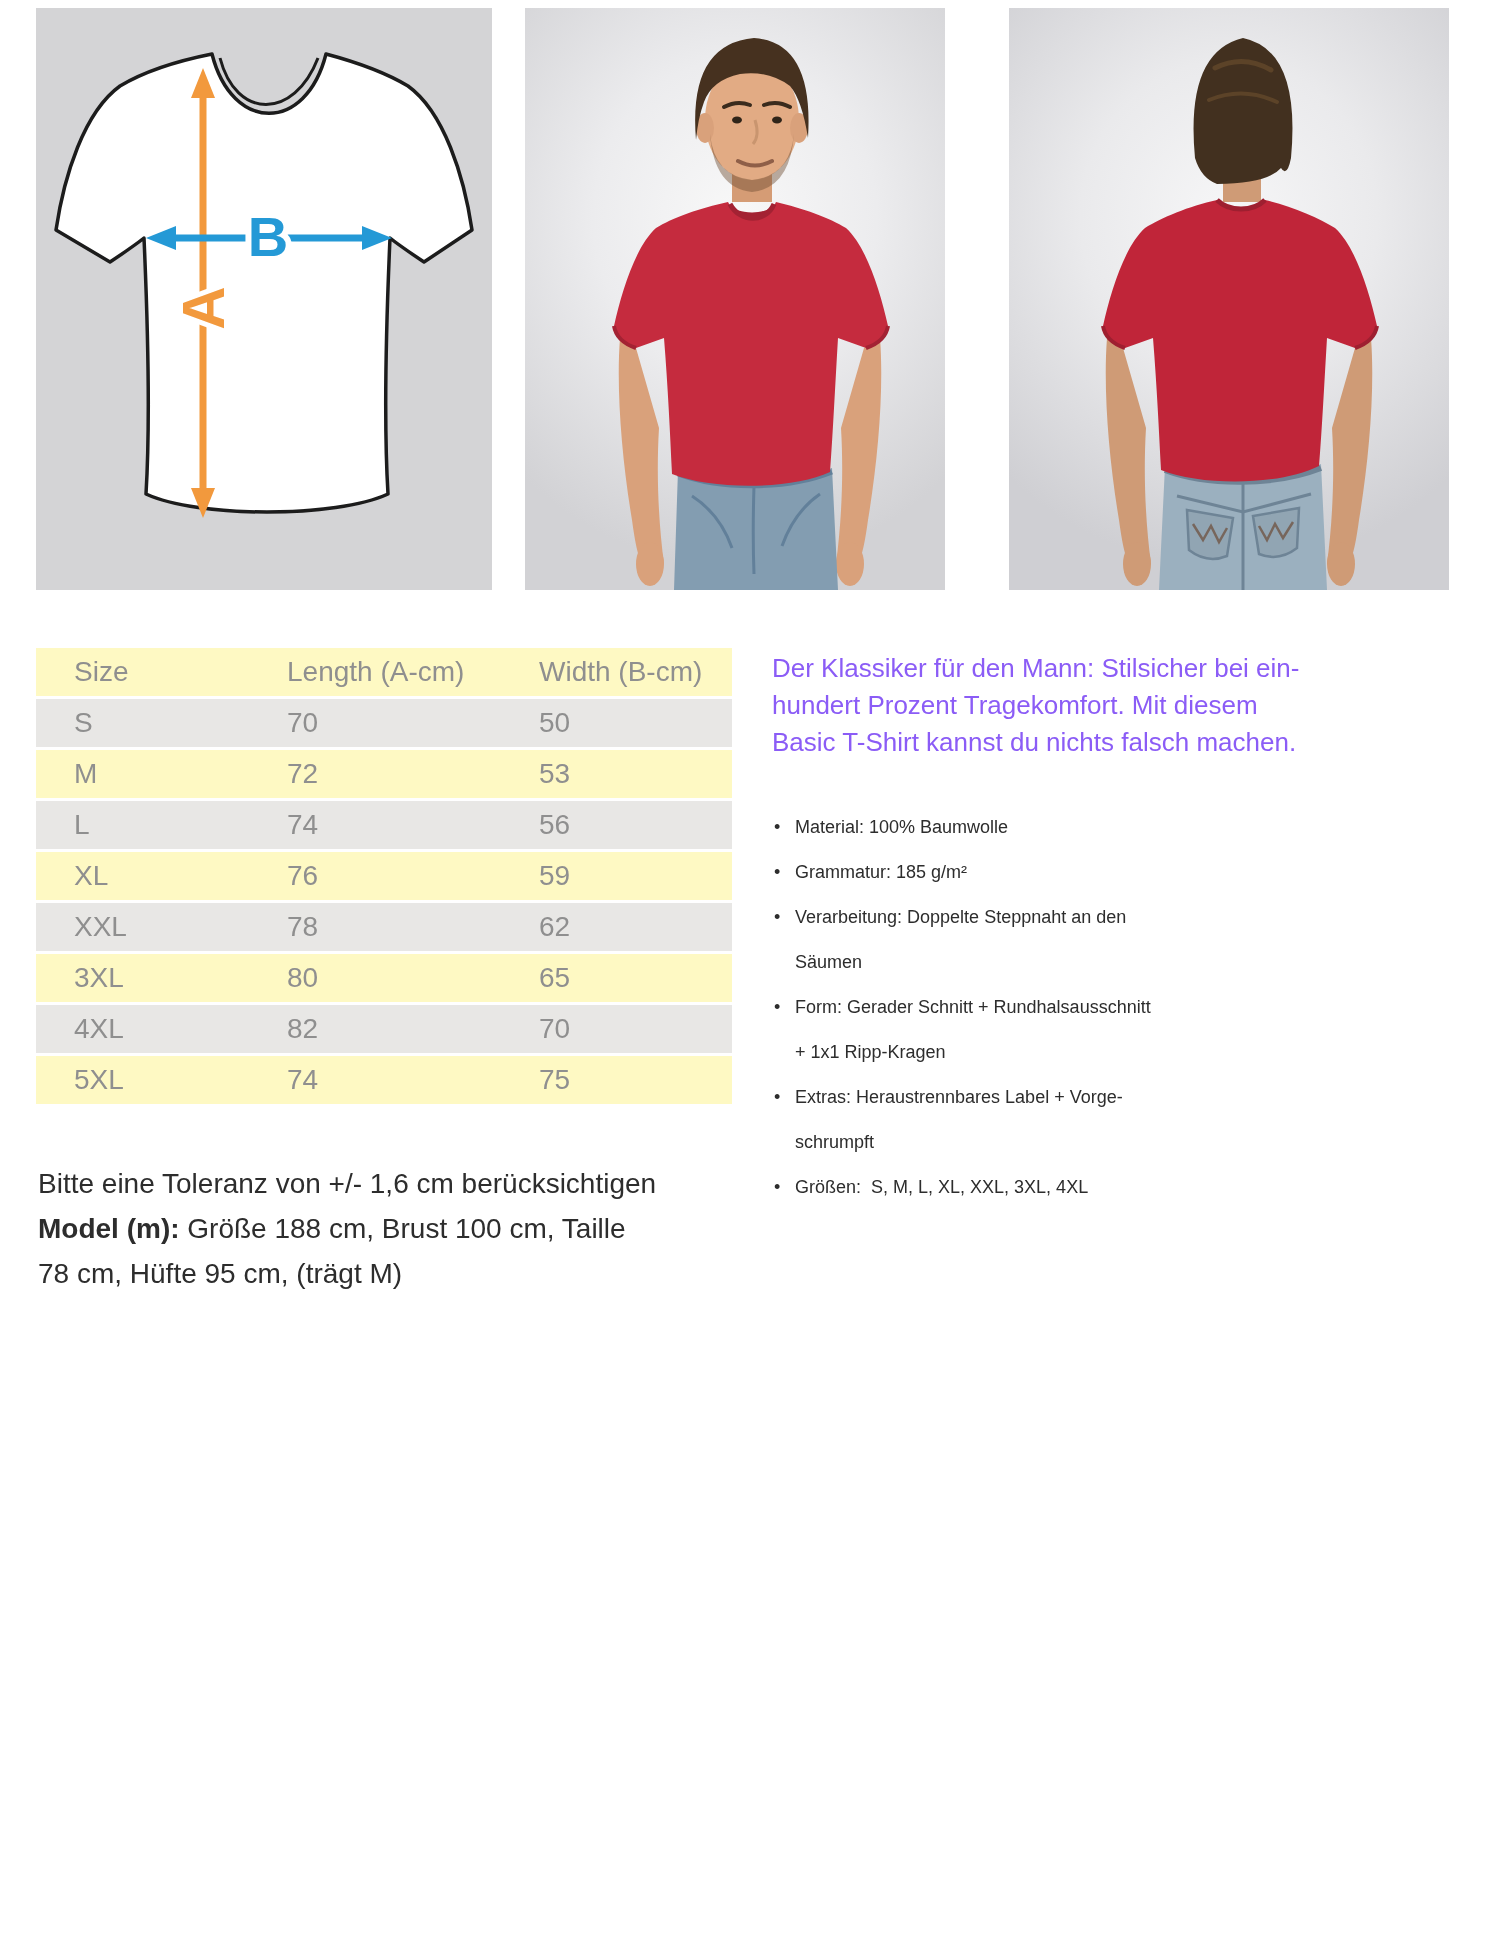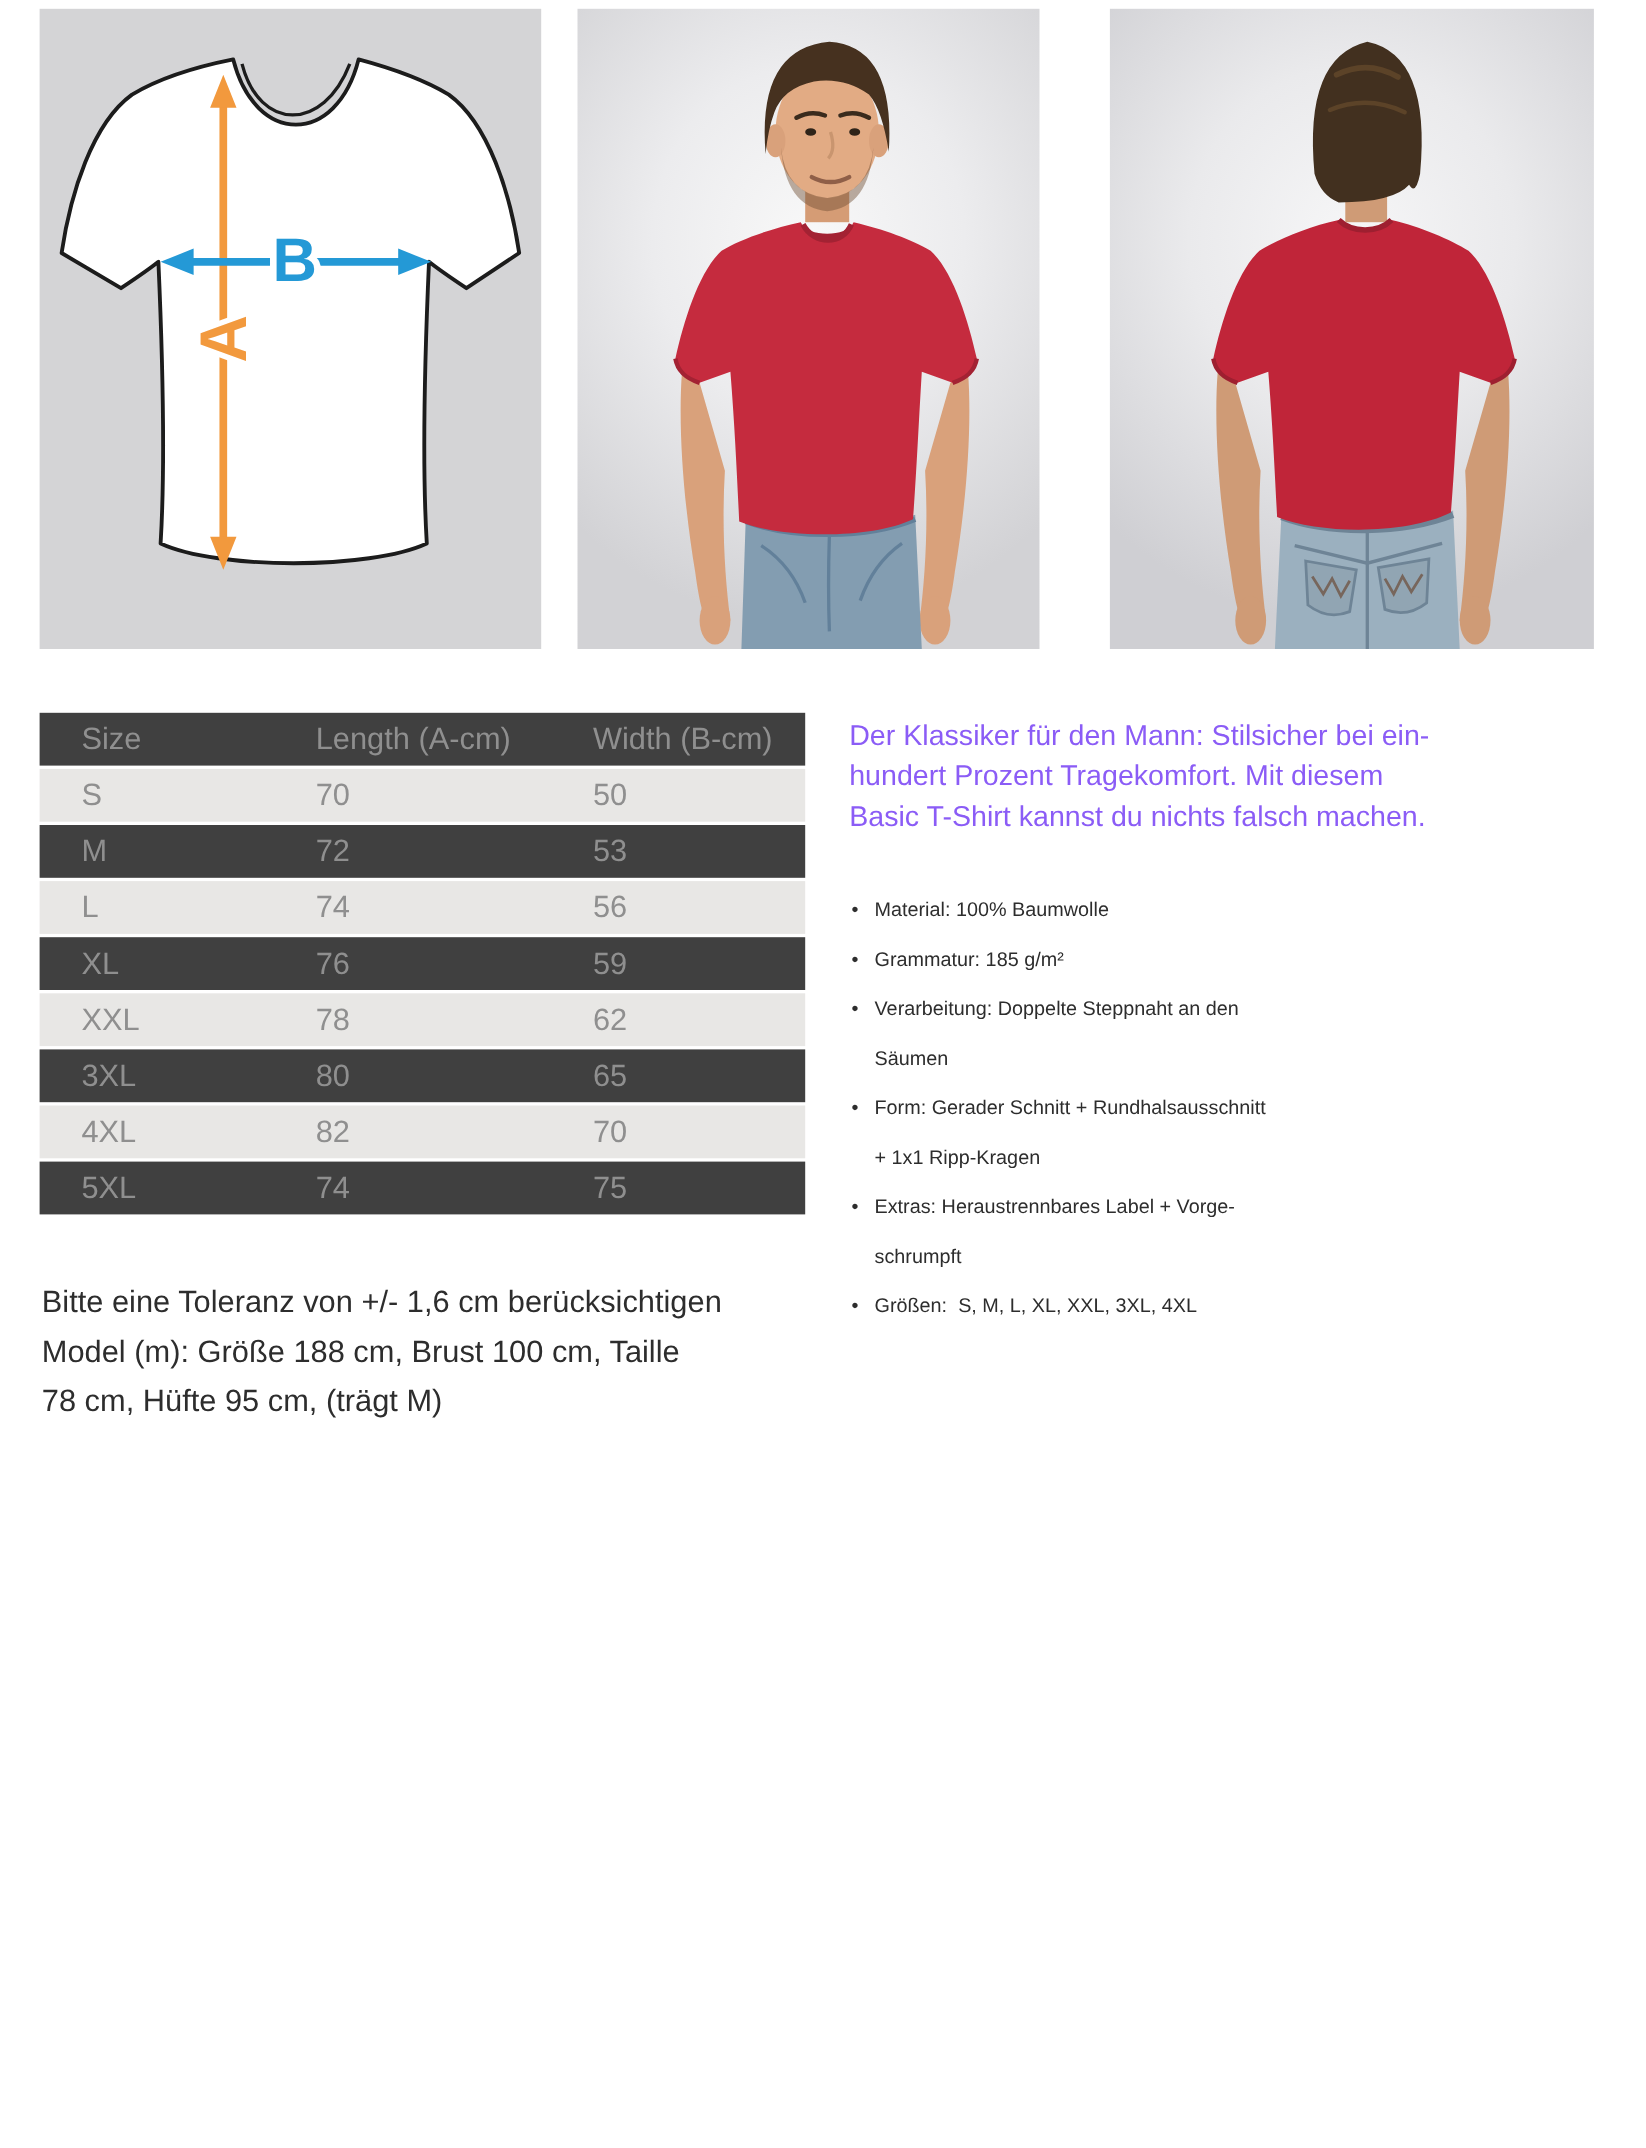--- a/index.html
+++ b/index.html
@@ -22,28 +22,28 @@
     width: 440px; margin-left: 64px;
     background: radial-gradient(ellipse 75% 60% at 50% 36%, #f6f6f7 0%, #eaeaec 45%, #cfcfd3 100%);
   }
 
   .lower { position: relative; margin-top: 58px; }
 
   .size-table { margin-left: 36px; width: 696px; }
   .trow {
     display: grid; grid-template-columns: 213px 252px 231px;
     height: 48px; margin-bottom: 3px; align-items: center;
-    background: #404040; font-size: 28px; color: #8f8f8f;
+    background: #fef9c3; font-size: 28px; color: #8f8f8f;
   }
   .trow.alt { background: #e8e7e5; }
   .trow span { padding-left: 38px; white-space: nowrap; }
 
   .notes { margin: 57px 0 0 38px; font-size: 28px; line-height: 45px; color: #2d2d2d; }
   .notes p { margin: 0; white-space: pre-line; }
-  .notes b { font-weight: normal; }
+  .notes b { font-weight: bold; }
 
   .desc { position: absolute; left: 772px; top: 2px; width: 660px; }
   .desc .intro {
     margin: 0; font-size: 26px; line-height: 37px;
     white-space: pre-line; color: #8b5cf6;
   }
   ul.specs { margin: 44px 0 0 0; padding: 0; list-style: none;
     font-size: 18px; line-height: 45px; color: #2d2d2d; }
   ul.specs li { position: relative; padding-left: 23px; white-space: pre-line; }
   ul.specs li::before { content: "\2022"; position: absolute; left: 2px; top: 0; color: #2d2d2d; }

